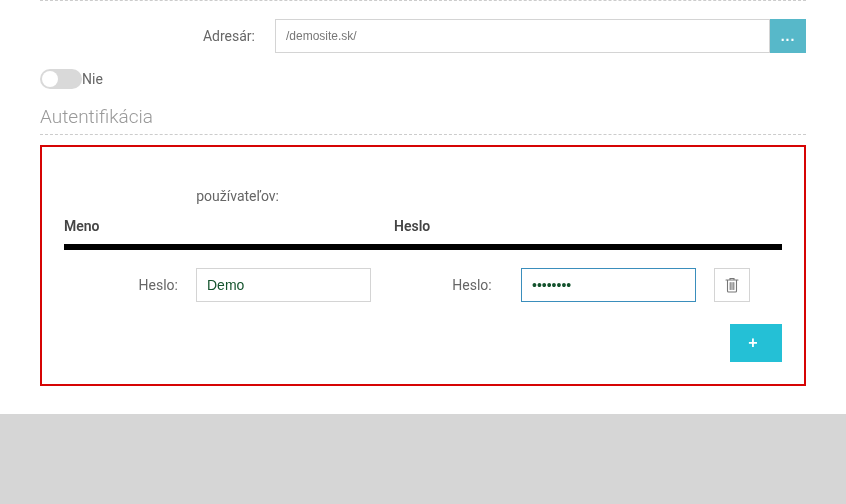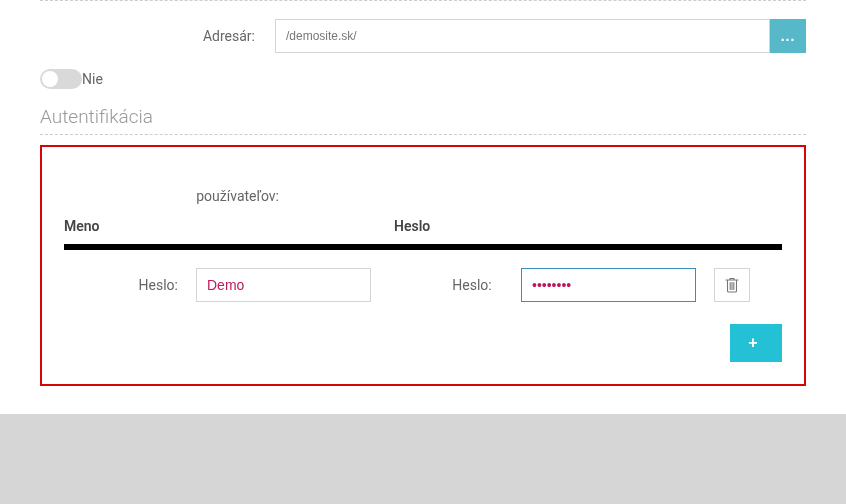--- a/index.html
+++ b/index.html
@@ -143,21 +143,21 @@
       text-align: right;
       padding-right: 18px;
       color: #666;
     }
     .cred-input {
       width: 175px;
       height: 34px;
       border: 1px solid #d4d4d4;
       padding: 0 10px;
       font-size: 14px;
-      color: #be185d;
+      color: #14532d;
       outline: none;
     }
     .cred-gap { width: 70px; }
     .cred-label2 {
       width: 80px;
       text-align: center;
       padding-right: 18px;
       color: #666;
     }
     .cred-input-focus {

